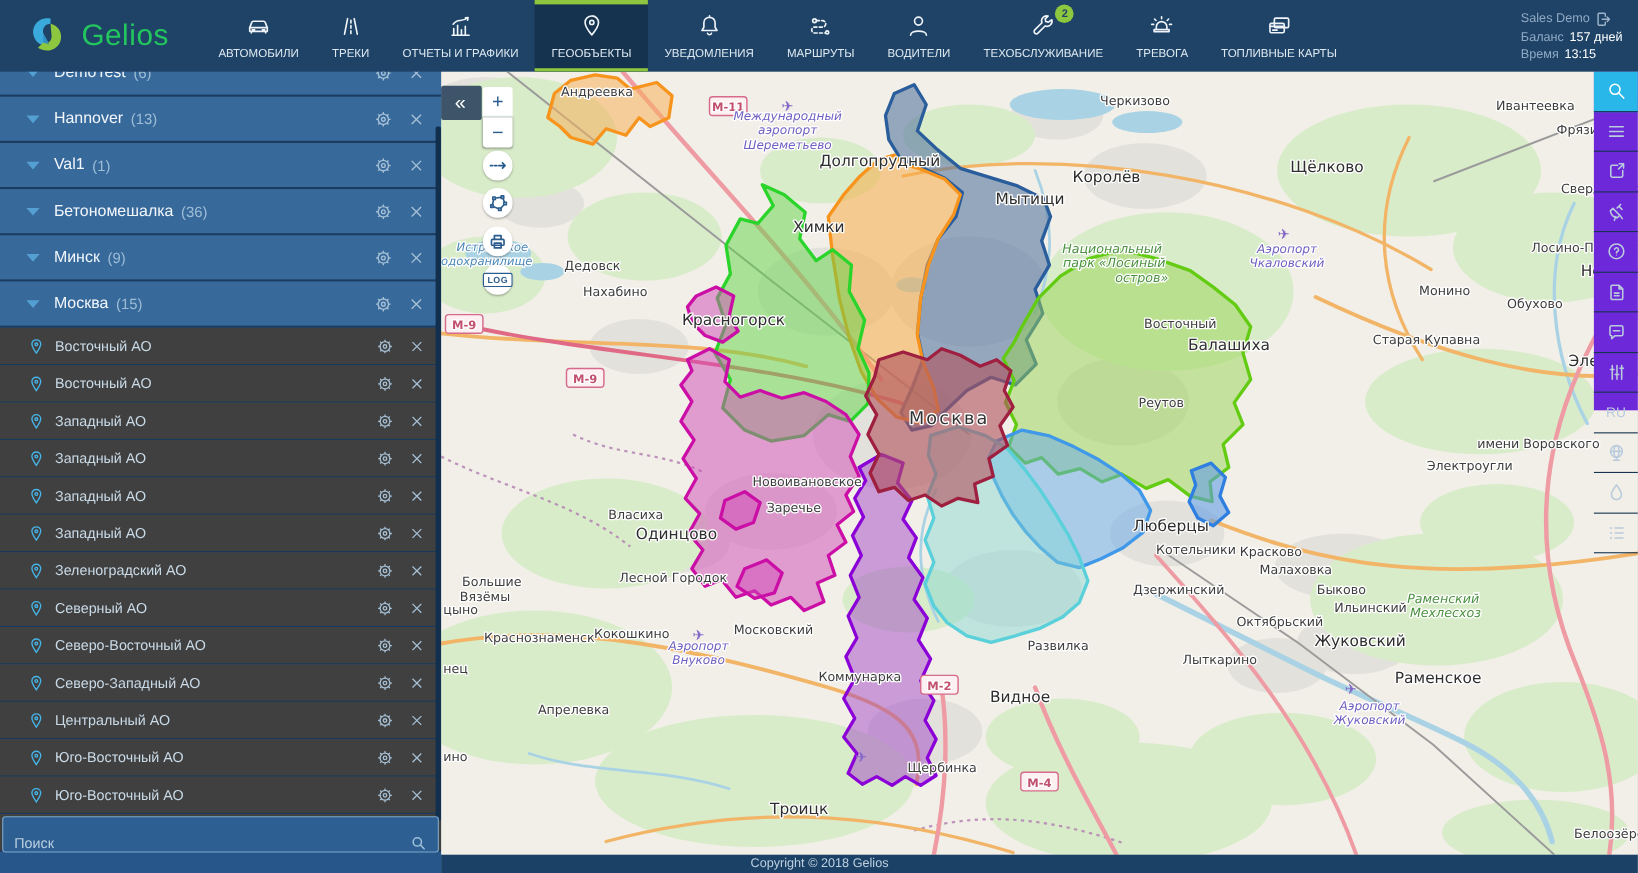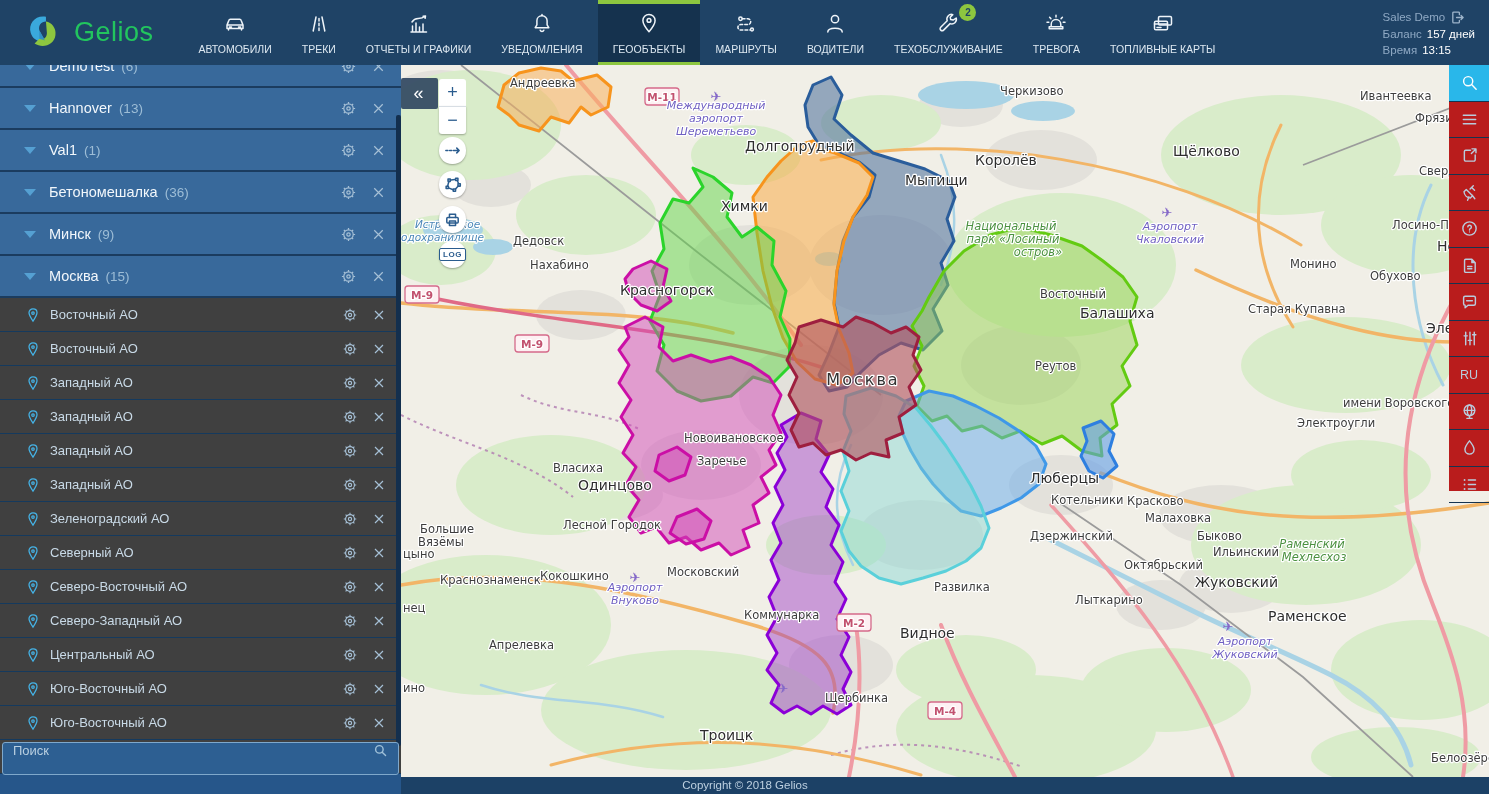--- a/index.html
+++ b/index.html
@@ -37,21 +37,21 @@
   .group-count{color:#9dbdd6;font-size:13.5px;margin-left:7px}
   .row-actions{position:absolute;right:14px;display:flex;gap:13px;align-items:center;color:#a6c0d6}
   .row-actions svg{width:17px;height:17px;stroke:currentColor;fill:none;stroke-width:1.3;cursor:pointer}
   .geo-item{height:33px;background:#404040;border-bottom:1px solid #153a5e;
             display:flex;align-items:center;position:relative;cursor:pointer}
   .geo-item .pin-w{margin:0 9px 0 25px;display:flex}
   .geo-item .pin-w svg{width:16px;height:16px;stroke:#45b4e8;fill:none;stroke-width:1.4}
   .geo-label{color:#c9dae7;font-size:13px}
   .geo-item .row-actions svg{width:16px;height:16px}
   .search-wrap{position:absolute;left:2px;right:2px;bottom:19px;height:31px;background:#2d5f92;
-               border:1px solid #7fa8cb;border-radius:3px;display:flex;align-items:flex-start;z-index:25}
+               border:1px solid #7fa8cb;border-radius:3px;display:flex;align-items:flex-end;z-index:25}
   .search-input{flex:1;background:transparent;border:none;outline:none;color:#dbe7f1;
                 font-size:13px;padding:0 10px;font-family:"Liberation Sans",sans-serif}
   .search-input::placeholder{color:#b9cfe0}
   .search-glyph{margin-right:10px;display:flex}
   .search-glyph svg{width:15px;height:15px;stroke:#9fc0d8;fill:none;stroke-width:1.5;stroke-linecap:round}
   .scroll-strip{position:absolute;right:0;top:50px;bottom:48px;width:5px;background:#132f4e;border-radius:2px;cursor:pointer}
   
   .map-area{position:absolute;top:65px;left:401px;right:0;bottom:0;background:#f1efe7}
   .map-canvas{position:absolute;left:0;top:0;right:0;bottom:17px;cursor:grab}
   #map-svg{width:100%;height:100%}
@@ -72,21 +72,21 @@
                 color:#fff;display:flex;align-items:center;justify-content:center;font-size:18px;
                 letter-spacing:-2px;cursor:pointer;border-radius:2px;z-index:15;padding-right:4px}
   .ctl{position:absolute;left:38px;width:27px;height:27px;background:#fff;border-radius:13px;
        box-shadow:0 1px 2px rgba(0,0,0,.3);display:flex;align-items:center;justify-content:center;
        color:#2a5c8e;cursor:pointer;font-size:18px;z-index:15}
   .ctl svg{width:19px;height:19px;stroke:#2a5c8e;fill:none;stroke-width:1.6;stroke-linecap:round;stroke-linejoin:round}
   .ctl.zi{top:14px;border-radius:3px 3px 0 0;box-shadow:none}
   .ctl.zo{top:41px;border-radius:0 0 3px 3px;border-top:1px solid #d8dee4}
   .ctl.measure{top:72px}.ctl.poly{top:106px}.ctl.print{top:141px}.ctl.log{top:176px}
   .log-inner{border:1.5px solid #2a5c8e;padding:1px 3px;font-size:8px;font-weight:bold;border-radius:2px;letter-spacing:.5px}
-  .right-toolbar{position:absolute;top:0;right:0;width:40px;height:426px;background:#b91c1c;z-index:18}
+  .right-toolbar{position:absolute;top:0;right:0;width:40px;height:308px;background:#6d28d9;z-index:18}
   .rt-cell{height:36.5px;display:flex;align-items:center;justify-content:center;
            border-bottom:1px solid #16334f;color:#b9cbdc;cursor:pointer;box-sizing:border-box}
   .rt-cell svg{width:19px;height:19px;stroke:currentColor;fill:none;stroke-width:1.5;
                stroke-linecap:round;stroke-linejoin:round}
   .rt-cell.active{background:#29b7ea;color:#fff}
   .rt-lang{font-size:12.5px}
 </style>
 </head>
 <body>
 
@@ -118,36 +118,36 @@
     </div>
     <div class="nav-item">
       <span class="icon-wrap">
           <svg viewBox="0 0 26 26">
             <path d="M6.5,21 v-6 M10,21 v-9 M13.5,21 v-5 M17,21 v-8 M5,21 h15.5"></path>
             <path d="M6,11 C10,5 13,10 19.5,5 M19.5,5 l-2.4,0.3 M19.5,5 l-0.4,2.3"></path>
           </svg>
         </span>
       <span>ОТЧЕТЫ И ГРАФИКИ</span>
     </div>
-    <div class="nav-item">
-      <span class="icon-wrap">
-          <svg viewBox="0 0 26 26">
-            <path d="M13,4.8 c-2.9,0 -5.1,2.1 -5.1,4.9 v4.1 l-1.7,2.9 h13.6 l-1.7,-2.9 v-4.1 c0,-2.8 -2.2,-4.9 -5.1,-4.9 z M13,3.4 v1.4 M11.2,19.3 a1.9,1.9 0 0 0 3.6,0"></path>
-          </svg>
-        </span>
-      <span>УВЕДОМЛЕНИЯ</span>
-    </div>
     <div class="nav-item active">
       <span class="icon-wrap">
           <svg viewBox="0 0 26 26">
             <path d="M13,3.5 c-3.5,0 -6.1,2.6 -6.1,5.9 0,4 6.1,11.3 6.1,11.3 s6.1,-7.3 6.1,-11.3 c0,-3.3 -2.6,-5.9 -6.1,-5.9 z"></path>
             <circle cx="13" cy="9.4" r="1.9"></circle>
           </svg>
         </span>
       <span>ГЕООБЪЕКТЫ</span>
+    </div>
+    <div class="nav-item">
+      <span class="icon-wrap">
+          <svg viewBox="0 0 26 26">
+            <path d="M13,4.8 c-2.9,0 -5.1,2.1 -5.1,4.9 v4.1 l-1.7,2.9 h13.6 l-1.7,-2.9 v-4.1 c0,-2.8 -2.2,-4.9 -5.1,-4.9 z M13,3.4 v1.4 M11.2,19.3 a1.9,1.9 0 0 0 3.6,0"></path>
+          </svg>
+        </span>
+      <span>УВЕДОМЛЕНИЯ</span>
     </div>
     <div class="nav-item">
       <span class="icon-wrap">
           <svg viewBox="0 0 26 26">
             <circle cx="7.5" cy="7.8" r="1.7"></circle>
             <circle cx="19" cy="18.5" r="1.4"></circle>
             <path stroke-dasharray="2.8,2.1" d="M9.2,7.8 h5.6 a2.9,2.9 0 0 1 0,5.8 h-7.2 a2.7,2.7 0 0 0 0,5.4 h9.5"></path>
           </svg>
         </span>
       <span>МАРШРУТЫ</span>

